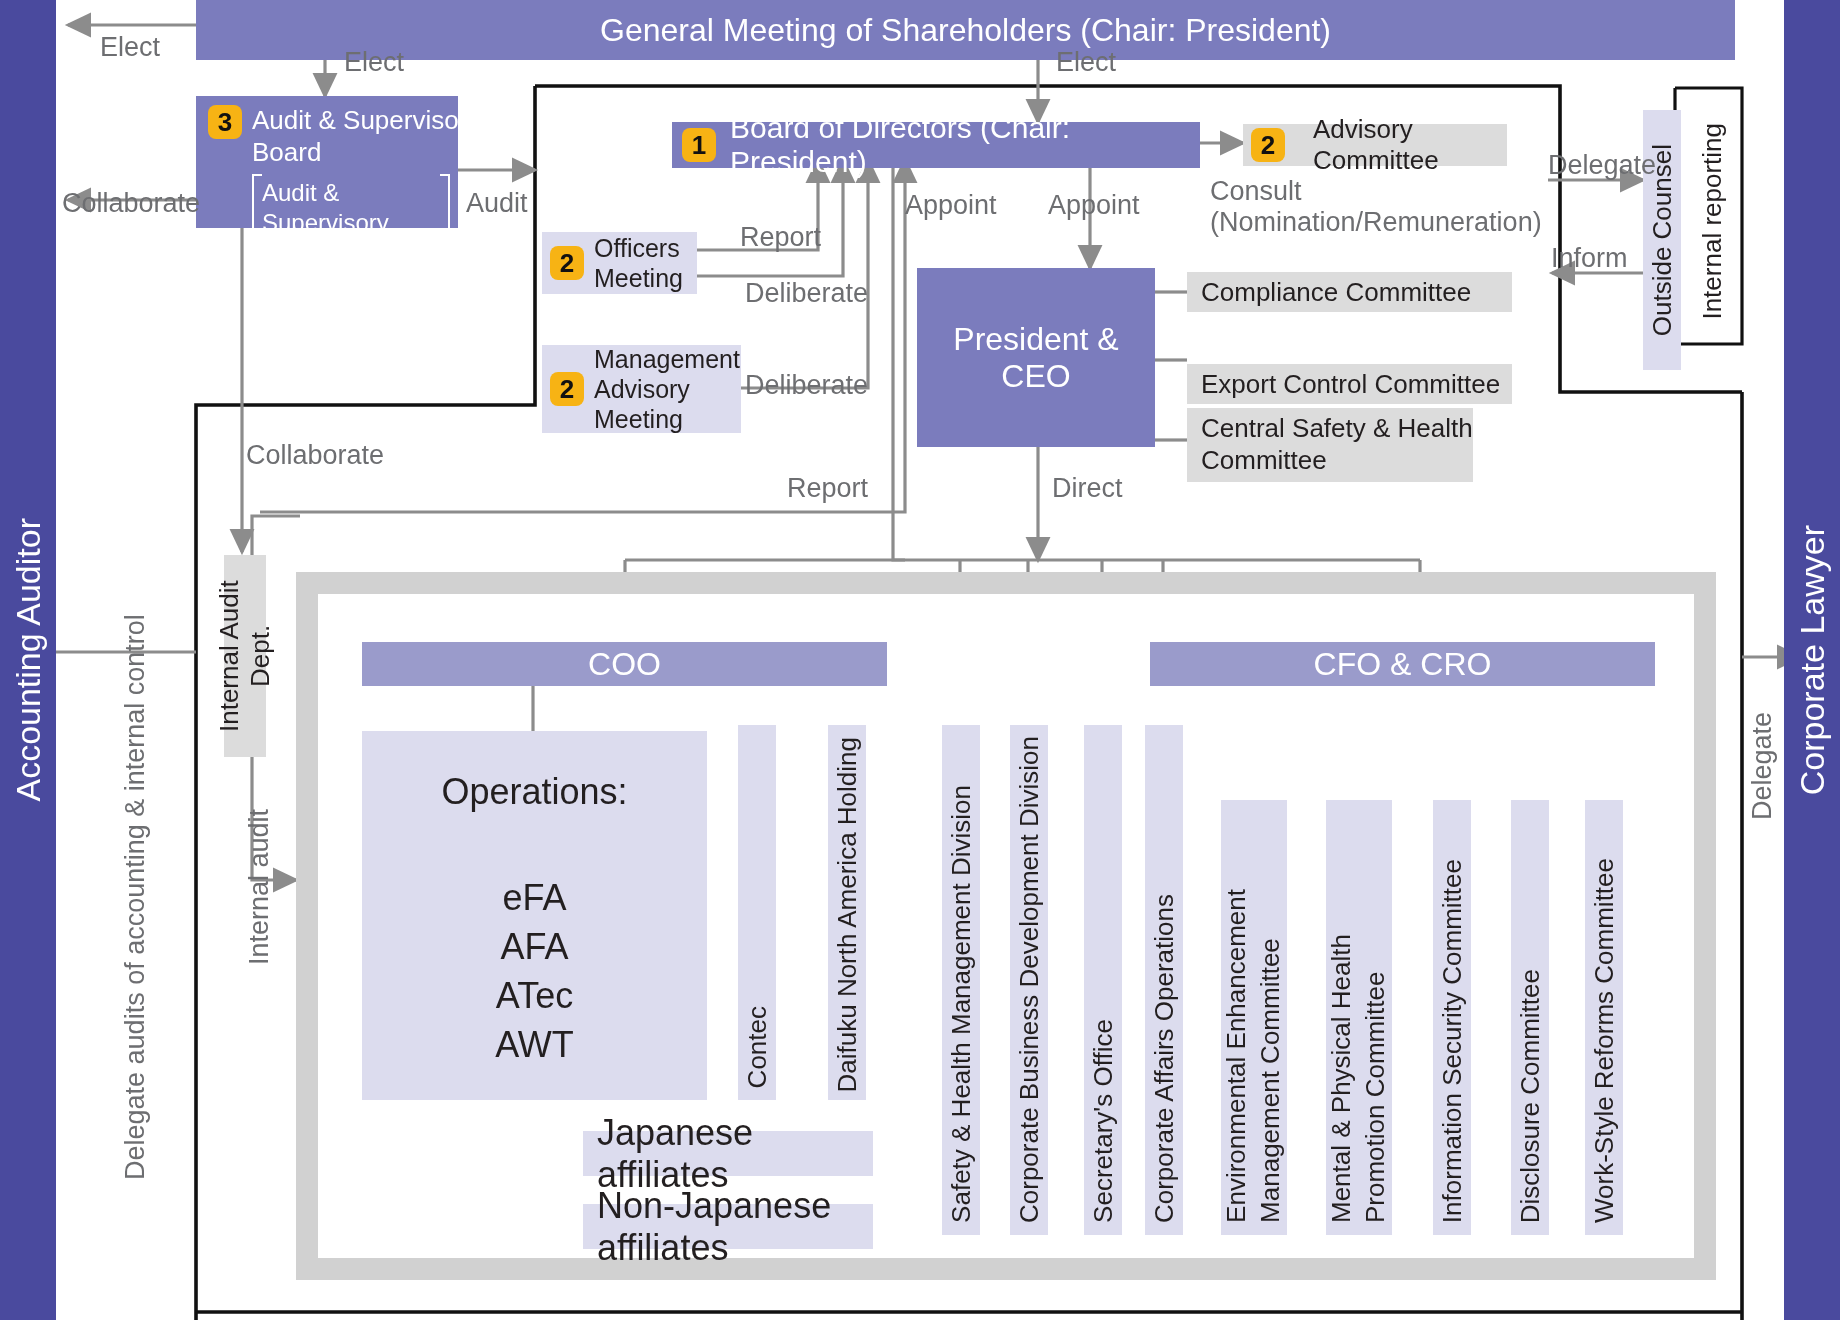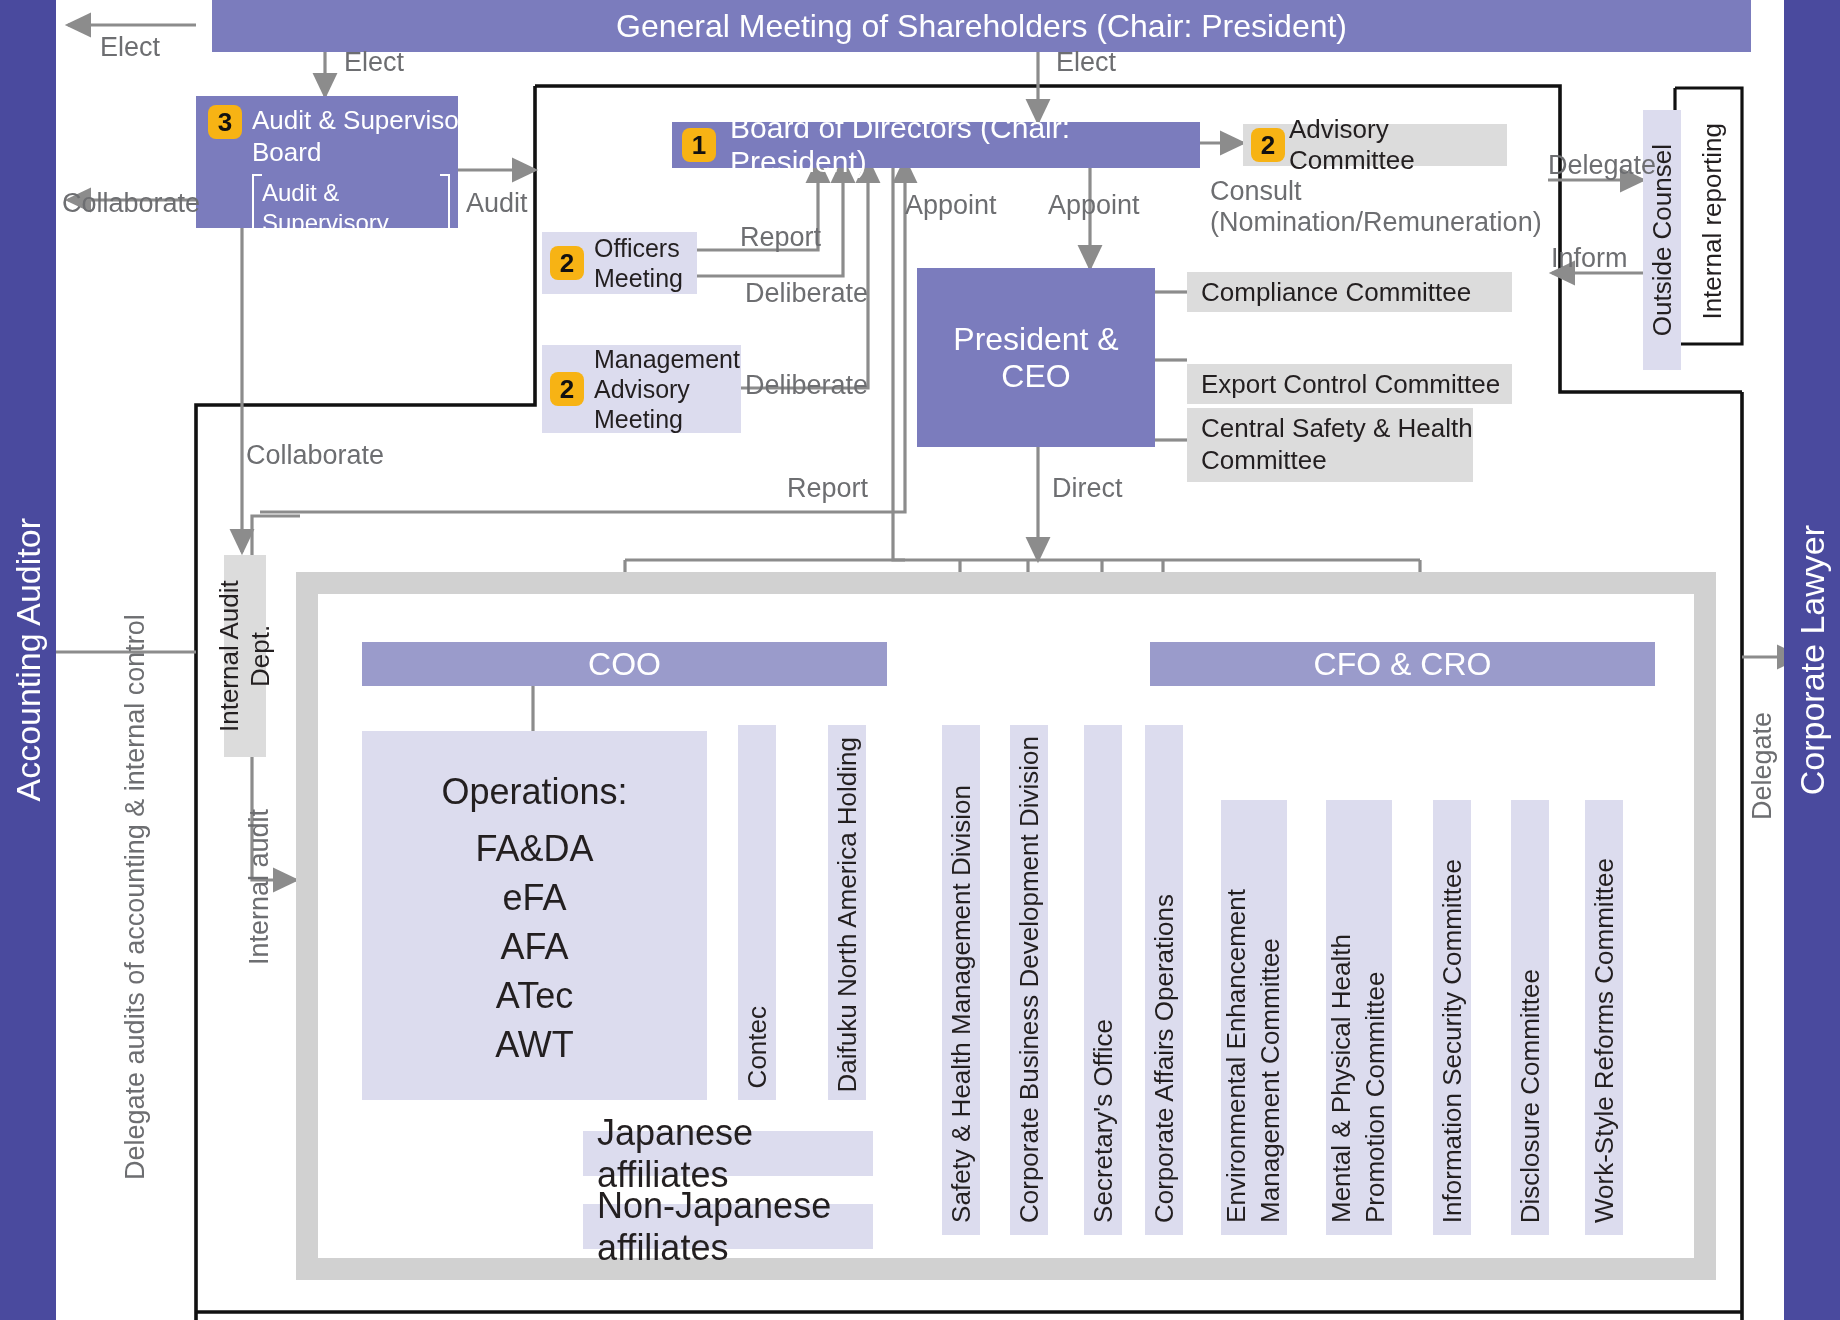--- a/index.html
+++ b/index.html
@@ -122,21 +122,21 @@
     </g>
   </svg>
 
   <div class="box navy ctr" style="left:0;top:0;width:56px;height:1320px;">
     <span class="vert t34">Accounting Auditor</span>
   </div>
   <div class="box navy ctr" style="left:1784px;top:0;width:56px;height:1320px;">
     <span class="vert t34">Corporate Lawyer</span>
   </div>
 
-  <div class="box purple-dark ctr" style="left:212px;top:0;width:1539px;height:52px;">
+  <div class="box purple-dark ctr" style="left:196px;top:0;width:1539px;height:60px;">
     <span class="t32">General Meeting of Shareholders (Chair: President)</span>
   </div>
   <span class="lbl t27" style="left:100px;top:32px;">Elect</span>
   <span class="lbl t27" style="left:344px;top:47px;">Elect</span>
   <span class="lbl t27" style="left:1056px;top:47px;">Elect</span>
 
   <div class="box purple-dark" style="left:196px;top:96px;width:262px;height:132px;">
     <div style="position:absolute;left:12px;top:9px;display:flex;gap:10px;">
       <span class="badge">3</span>
       <span class="t26" style="line-height:1.22;white-space:pre;">Audit &amp; Supervisory
@@ -155,21 +155,21 @@
   <span class="lbl t27" style="left:62px;top:188px;">Collaborate</span>
   <span class="lbl t27" style="left:466px;top:188px;">Audit</span>
 
   <div class="box purple-dark lft" style="left:672px;top:122px;width:528px;height:46px;padding-left:10px;">
     <span class="badge">1</span>
     <span class="t30" style="margin-left:14px;">Board of Directors (Chair: President)</span>
   </div>
 
   <div class="box gray lft" style="left:1243px;top:124px;width:264px;height:42px;padding-left:8px;">
     <span class="badge">2</span>
-    <span class="t26" style="margin-left:4px;">Advisory Committee</span>
+    <span class="t26" style="margin-left:28px;">Advisory Committee</span>
   </div>
   <span class="lbl t27" style="left:1210px;top:176px;">Consult</span>
   <span class="lbl t27" style="left:1210px;top:207px;">(Nomination/Remuneration)</span>
 
   <div class="box lav lft" style="left:542px;top:232px;width:155px;height:62px;padding-left:8px;">
     <span class="badge">2</span>
     <span style="margin-left:10px;line-height:1.2;">
       <span class="t25" style="display:block;">Officers</span>
       <span class="t25" style="display:block;">Meeting</span>
     </span>
@@ -230,21 +230,20 @@
   <div class="box purple-mid ctr" style="left:362px;top:642px;width:525px;height:44px;">
     <span class="t32">COO</span>
   </div>
 
   <div class="box purple-mid ctr" style="left:1150px;top:642px;width:505px;height:44px;">
     <span class="t32">CFO &amp; CRO</span>
   </div>
 
   <div class="box lav" style="left:362px;top:731px;width:345px;height:369px;">
     <div class="t28" style="position:absolute;left:0;right:0;top:40px;text-align:center;">Operations:</div>
-    <div class="t28" style="position:absolute;left:0;right:0;top:97px;text-align:center;">FA&amp;DA</div>
     <div class="t28" style="position:absolute;left:0;right:0;top:146px;text-align:center;">eFA</div>
     <div class="t28" style="position:absolute;left:0;right:0;top:195px;text-align:center;">AFA</div>
     <div class="t28" style="position:absolute;left:0;right:0;top:244px;text-align:center;">ATec</div>
     <div class="t28" style="position:absolute;left:0;right:0;top:293px;text-align:center;">AWT</div>
   </div>
 
   <div class="box lav lft" style="left:583px;top:1131px;width:290px;height:45px;padding-left:14px;">
     <span class="t28">Japanese affiliates</span>
   </div>
   <div class="box lav lft" style="left:583px;top:1204px;width:290px;height:45px;padding-left:14px;">

